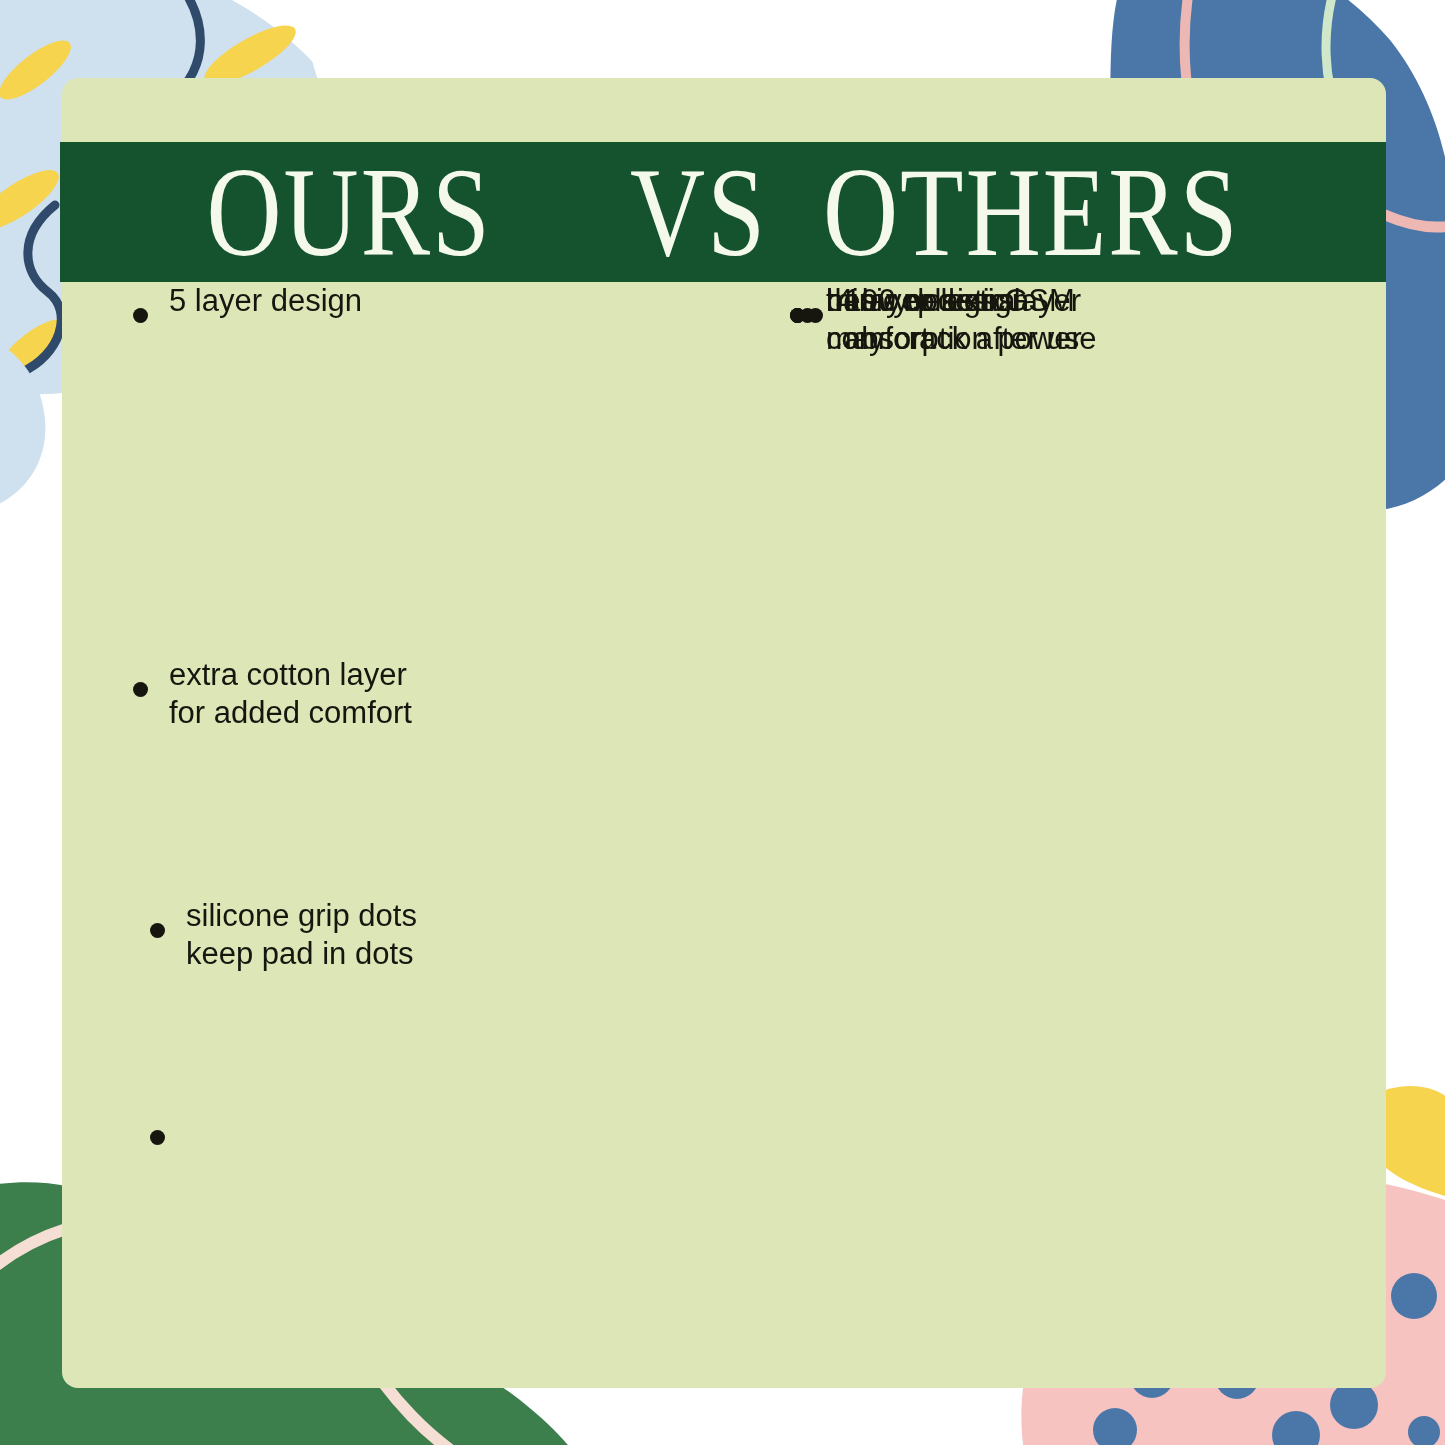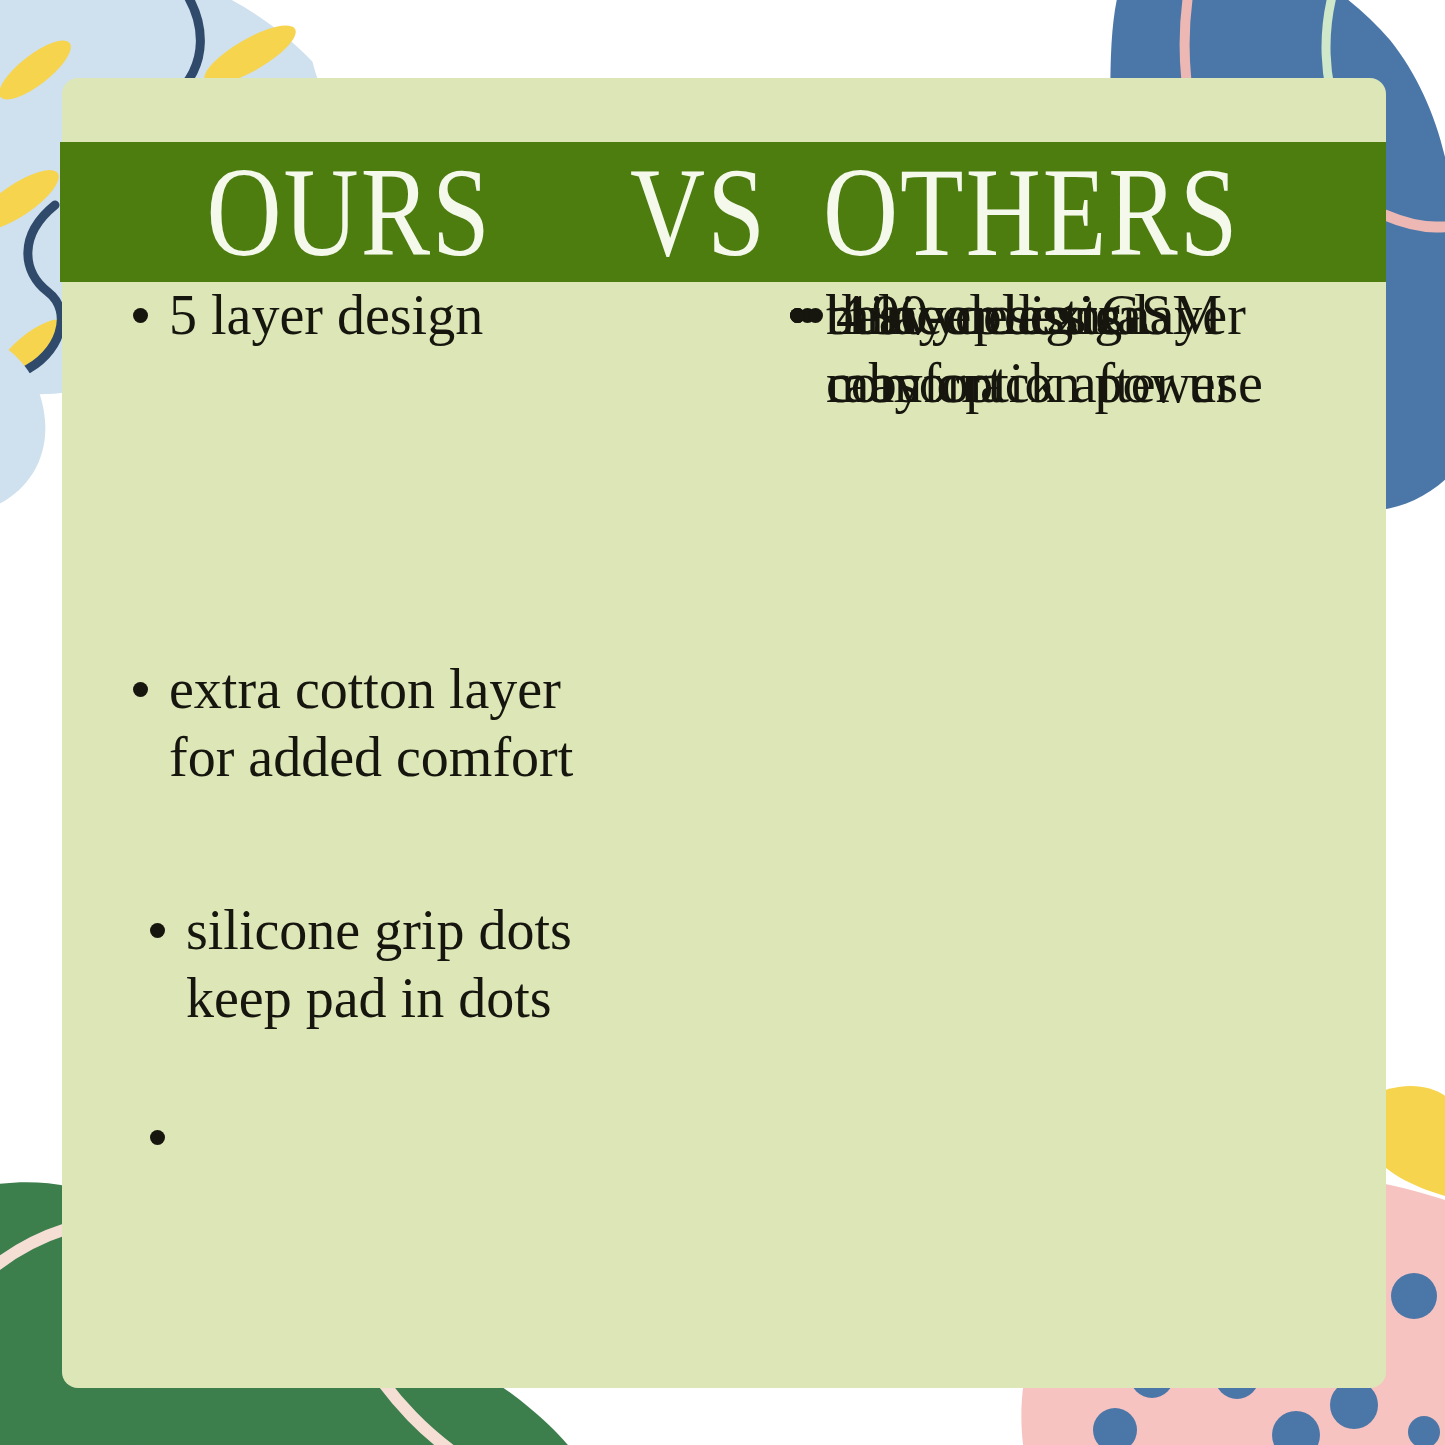--- a/index.html
+++ b/index.html
@@ -42,21 +42,21 @@
     overflow: visible;
     z-index: 5;
   }
 
   #title-banner {
     position: absolute;
     left: -2px;
     top: 64px;
     width: 1326px;
     height: 140px;
-    background: #4d7c0f;
+    background: #14532d;
     display: flex;
     align-items: center;
     justify-content: center;
     overflow: hidden;
   }
 
   #title-text {
     color: #f4f9ec;
     font-family: "Liberation Serif", "DejaVu Serif", serif;
     font-size: 104px;
@@ -95,22 +95,22 @@
     width: 15px;
     height: 15px;
     border-radius: 50%;
     background: #16160f;
     margin-top: 26px;
     margin-right: 21px;
   }
 
   .bullet-label {
     color: #16160f;
-    font-family: Liberation Serif, serif;
-    font-size: 56px;
+    font-family: Liberation Sans, sans-serif;
+    font-size: 31px;
     line-height: 1.21;
     font-weight: 400;
     white-space: pre-line;
   }
 
   
   #ours-item-0 { left: 71px;  top: 0px;   }
   #ours-item-1 { left: 71px;  top: 190px; }
   #ours-item-2 { left: 71px;  top: 374px; }
   #ours-item-3 { left: 88px;  top: 615px; }

